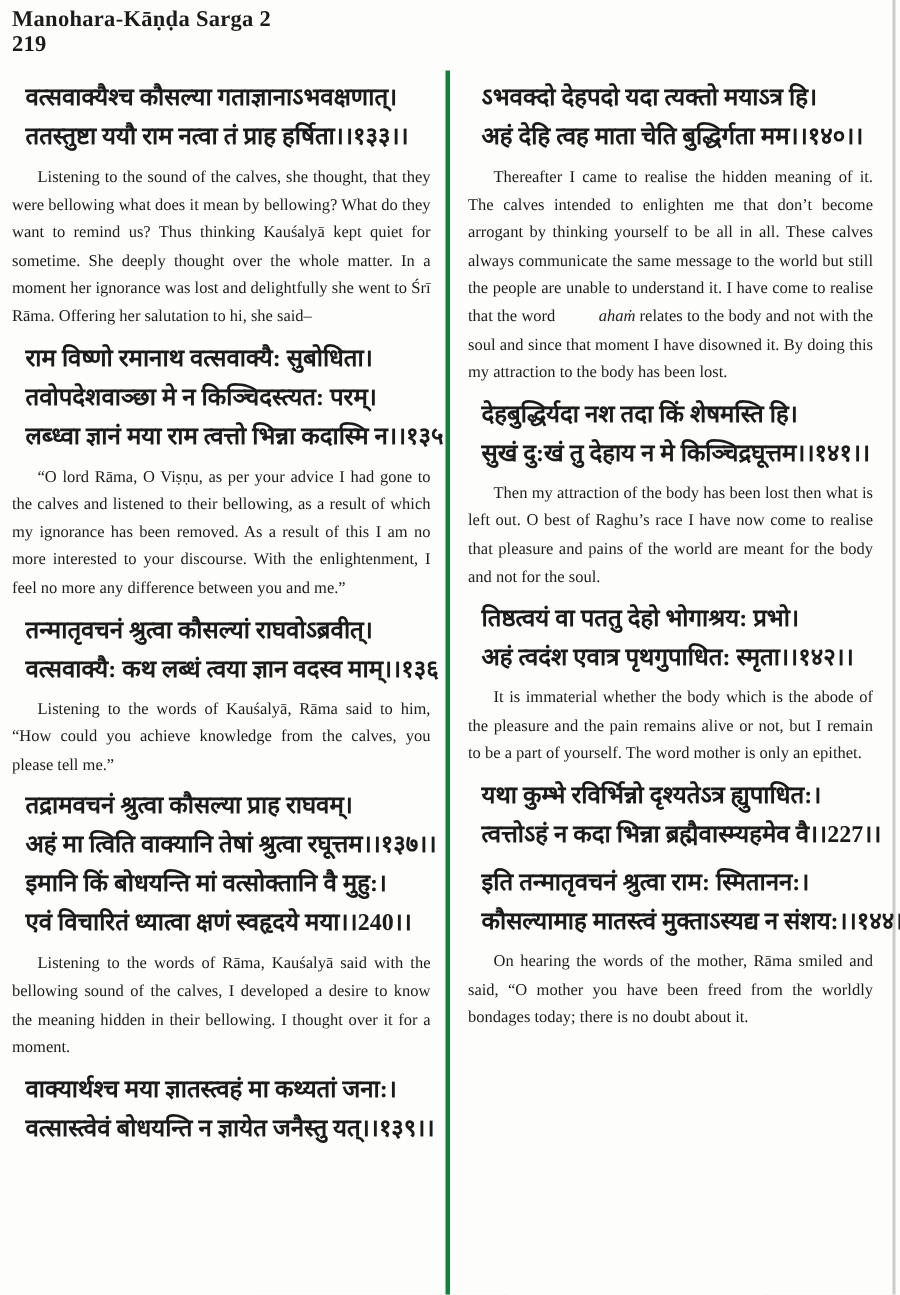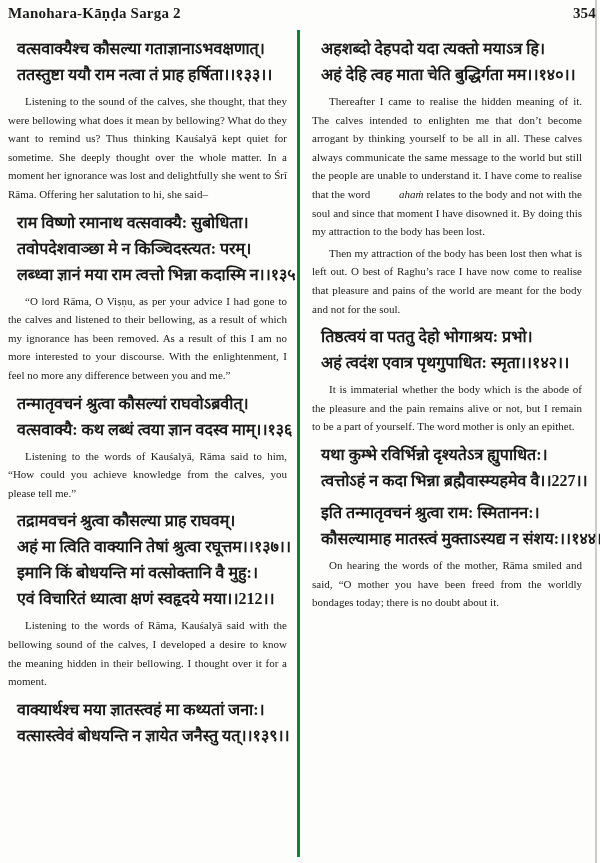--- a/index.html
+++ b/index.html
@@ -16,21 +16,21 @@
   
   .page::after {
     content: "";
     position: absolute; top: 0; bottom: 0; right: 3px; width: 2px;
     background: rgba(110,110,110,0.35);
     pointer-events: none;
   }
   .header {
     display: flex; justify-content: space-between; align-items: baseline;
     padding: 5px 4px 0 8px;
-    font-weight: bold; font-size: 15px; letter-spacing: 0.2px;
+    font-weight: bold; font-size: 15px; letter-spacing: 0.2px; flex-direction: column;
   }
   .columns {
     display: flex;
     margin-top: 8px;
     height: calc(100% - 36px);
     box-sizing: border-box;
   }
   .col {
     width: 50%;
     box-sizing: border-box;
@@ -55,21 +55,21 @@
     text-indent: 17px;
   }
   .para em { font-style: italic; margin-left: 26px; }
 </style>
 </head>
 <body>
 
 <div class="page">
   <div class="header">
     <span>Manohara-Kāṇḍa Sarga 2</span>
-    <span>354</span>
+    <span>219</span>
   </div>
   <div class="columns">
     <div class="col col-left">
         <div class="verse">
           <div class="verse-line">वत्सवाक्यैश्च कौसल्या गताज्ञानाऽभवक्षणात्।</div>
           <div class="verse-line">ततस्तुष्टा ययौ राम नत्वा तं प्राह हर्षिता।।१३३।।</div>
         </div>
         <p class="para">Listening to the sound of the calves, she thought, that they were bellowing what does it mean by bellowing? What do they want to remind us? Thus thinking Kauśalyā kept quiet for sometime. She deeply thought over the whole matter. In a moment her ignorance was lost and delightfully she went to Śrī Rāma. Offering her salutation to hi, she said–</p>
         <div class="verse">
           <div class="verse-line">राम विष्णो रमानाथ वत्सवाक्यै: सुबोधिता।</div>
@@ -79,34 +79,38 @@
         <p class="para">“O lord Rāma, O Viṣṇu, as per your advice I had gone to the calves and listened to their bellowing, as a result of which my ignorance has been removed. As a result of this I am no more interested to your discourse. With the enlightenment, I feel no more any difference between you and me.”</p>
         <div class="verse">
           <div class="verse-line">तन्मातृवचनं श्रुत्वा कौसल्यां राघवोऽब्रवीत्।</div>
           <div class="verse-line">वत्सवाक्यै: कथ लब्धं त्वया ज्ञान वदस्व माम्।।१३६</div>
         </div>
         <p class="para">Listening to the words of Kauśalyā, Rāma said to him, “How could you achieve knowledge from the calves, you please tell me.”</p>
         <div class="verse">
           <div class="verse-line">तद्रामवचनं श्रुत्वा कौसल्या प्राह राघवम्।</div>
           <div class="verse-line">अहं मा त्विति वाक्यानि तेषां श्रुत्वा रघूत्तम।।१३७।।</div>
           <div class="verse-line">इमानि किं बोधयन्ति मां वत्सोक्तानि वै मुहु:।</div>
-          <div class="verse-line">एवं विचारितं ध्यात्वा क्षणं स्वहृदये मया।।212।।</div>
+          <div class="verse-line">एवं विचारितं ध्यात्वा क्षणं स्वहृदये मया।।240।।</div>
         </div>
         <p class="para">Listening to the words of Rāma, Kauśalyā said with the bellowing sound of the calves, I developed a desire to know the meaning hidden in their bellowing. I thought over it for a moment.</p>
         <div class="verse">
           <div class="verse-line">वाक्यार्थश्च मया ज्ञातस्त्वहं मा कथ्यतां जना:।</div>
           <div class="verse-line">वत्सास्त्वेवं बोधयन्ति न ज्ञायेत जनैस्तु यत्।।१३९।।</div>
         </div>
       </div>
     <div class="col col-right">
         <div class="verse">
-          <div class="verse-line">अहशब्दो देहपदो यदा त्यक्तो मयाऽत्र हि।</div>
+          <div class="verse-line">ऽभवक्दो देहपदो यदा त्यक्तो मयाऽत्र हि।</div>
           <div class="verse-line">अहं देहि त्वह माता चेति बुद्धिर्गता मम।।१४०।।</div>
         </div>
         <p class="para"><span>Thereafter I came to realise the hidden meaning of it. The calves intended to enlighten me that don’t become arrogant by thinking yourself to be all in all. These calves always communicate the same message to the world but still the people are unable to understand it. I have come to realise that the word </span><em>ahaṁ</em><span> relates to the body and not with the soul and since that moment I have disowned it. By doing this my attraction to the body has been lost.</span></p>
+        <div class="verse">
+          <div class="verse-line">देहबुद्धिर्यदा नश तदा किं शेषमस्ति हि।</div>
+          <div class="verse-line">सुखं दु:खं तु देहाय न मे किञ्चिद्रघूत्तम।।१४१।।</div>
+        </div>
         <p class="para">Then my attraction of the body has been lost then what is left out. O best of Raghu’s race I have now come to realise that pleasure and pains of the world are meant for the body and not for the soul.</p>
         <div class="verse">
           <div class="verse-line">तिष्ठत्वयं वा पततु देहो भोगाश्रय: प्रभो।</div>
           <div class="verse-line">अहं त्वदंश एवात्र पृथगुपाधित: स्मृता।।१४२।।</div>
         </div>
         <p class="para">It is immaterial whether the body which is the abode of the pleasure and the pain remains alive or not, but I remain to be a part of yourself. The word mother is only an epithet.</p>
         <div class="verse">
           <div class="verse-line">यथा कुम्भे रविर्भिन्नो दृश्यतेऽत्र ह्युपाधित:।</div>
           <div class="verse-line">त्वत्तोऽहं न कदा भिन्ना ब्रह्मैवास्म्यहमेव वै।।227।।</div>
         </div>

